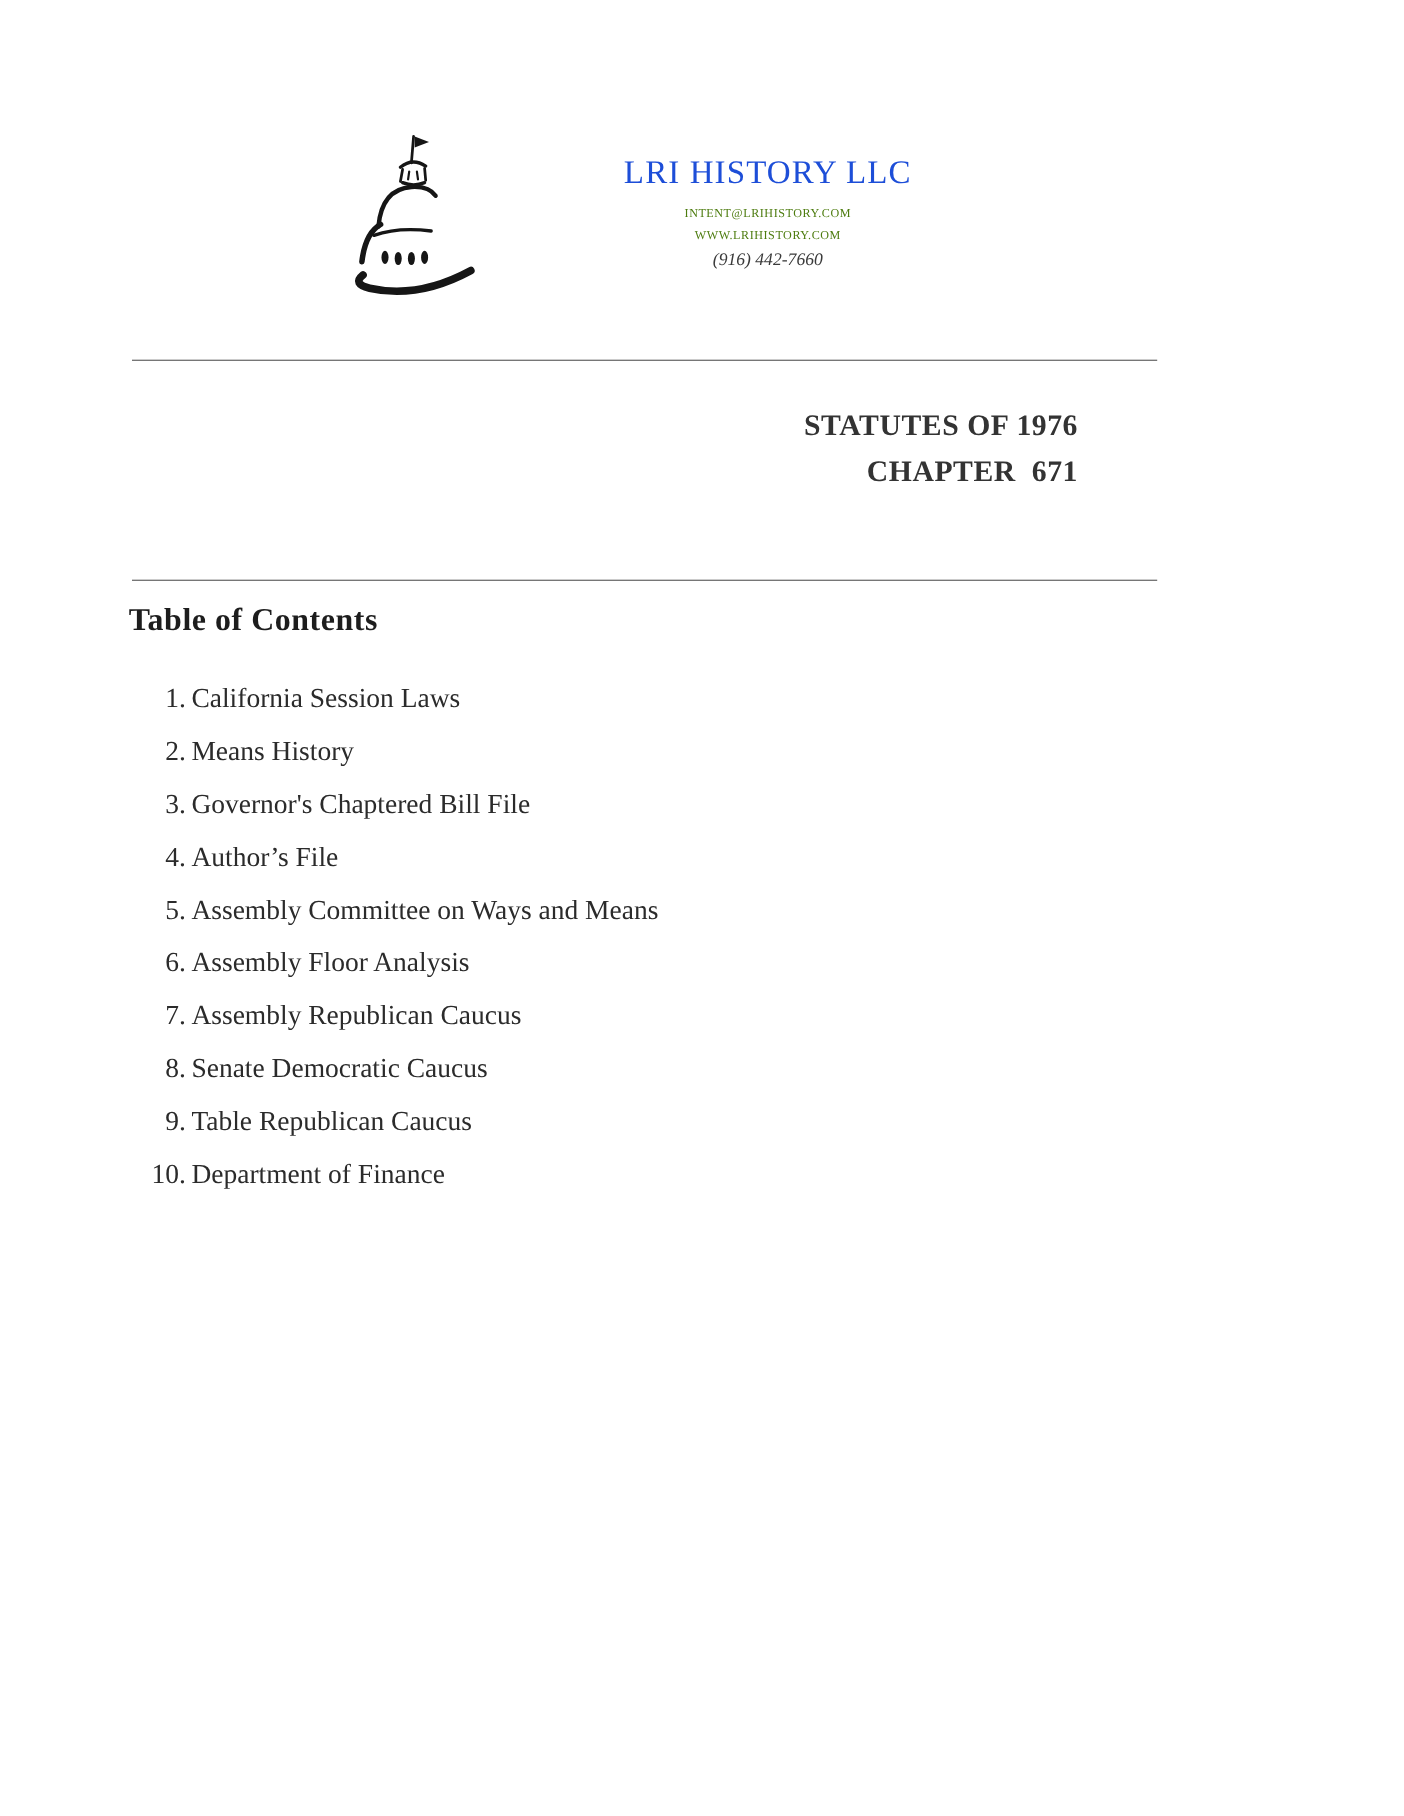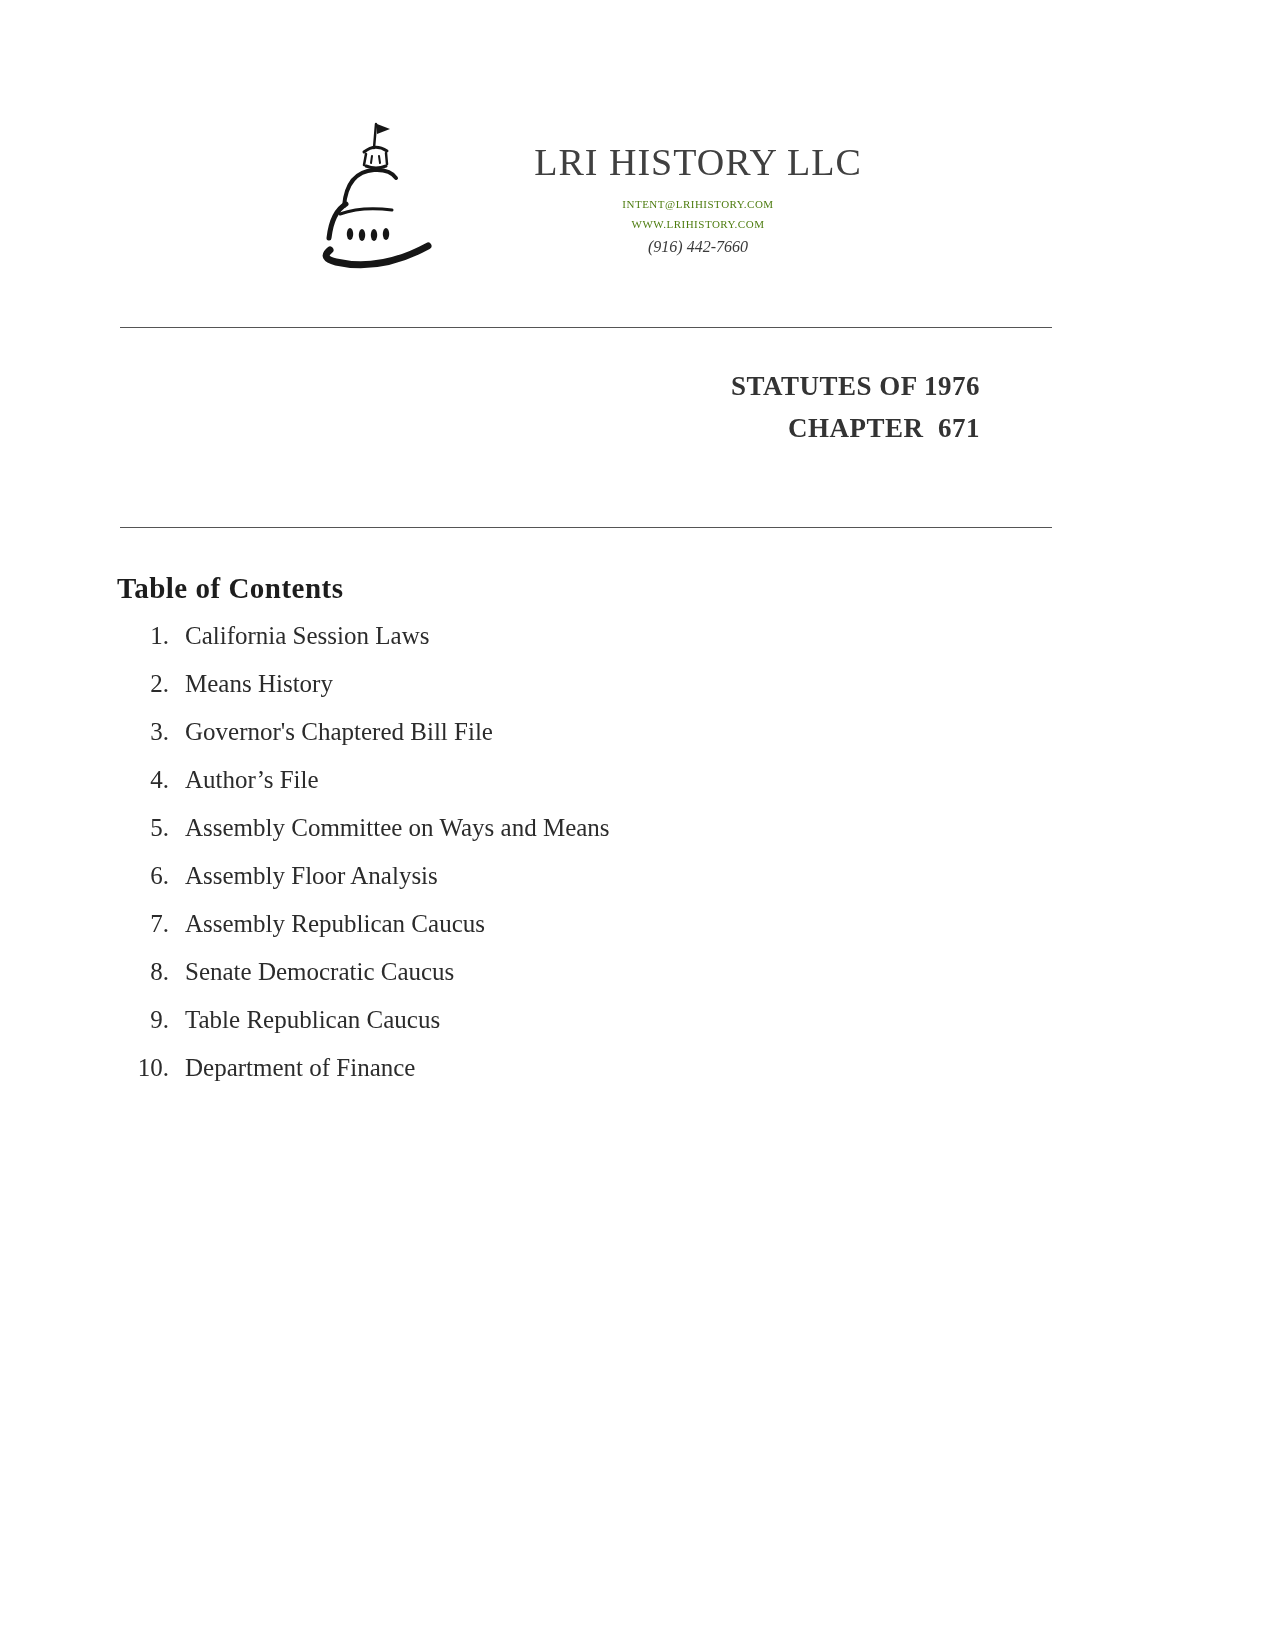--- a/index.html
+++ b/index.html
@@ -31,23 +31,23 @@
     height: 165px;
     flex: 0 0 auto;
   }
   .company-block {
     margin-left: 38px;
     margin-top: 22px;
     width: 420px;
     text-align: center;
   }
   .company-name {
-    font-size: 38px;
+    font-size: 30px;
     letter-spacing: 1px;
-    color: #404040;
+    color: #1d4ed8;
     margin-bottom: 14px;
     white-space: nowrap;
   }
   .company-email, .company-website {
     font-size: 11px;
     letter-spacing: 0.5px;
     color: #4d7c0f;
     margin-bottom: 8px;
   }
   .company-phone {
@@ -79,21 +79,21 @@
     font-weight: bold;
     color: #333333;
     letter-spacing: 0.5px;
     line-height: 1.55;
     white-space: pre-wrap;
   }
 
   
   .toc-title {
     position: absolute;
-    top: 572px;
+    top: 548px;
     left: 117px;
     font-size: 29px;
     font-weight: bold;
     color: #1d1d1d;
     letter-spacing: 0.5px;
   }
   .toc-list {
     position: absolute;
     top: 622px;
     left: 117px;
@@ -107,21 +107,21 @@
     font-size: 25px;
     color: #2b2b2b;
     height: 48px;
   }
   .toc-num {
     width: 52px;
     text-align: right;
     flex: 0 0 auto;
   }
   .toc-label {
-    margin-left: 16px;
+    margin-left: 5px;
   }
 
   
   .logo-svg { width: 100%; height: 100%; }
 </style>
 </head>
 <body>
 
 <div class="page">
 

